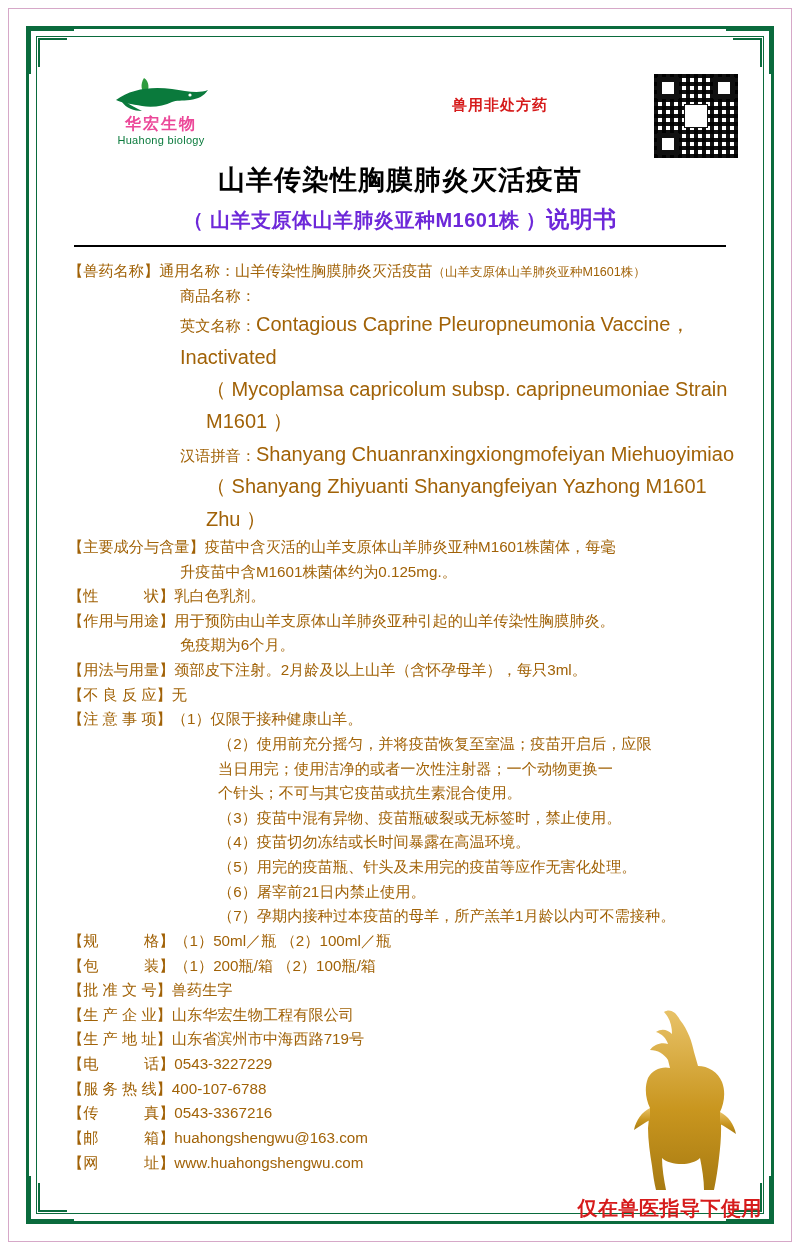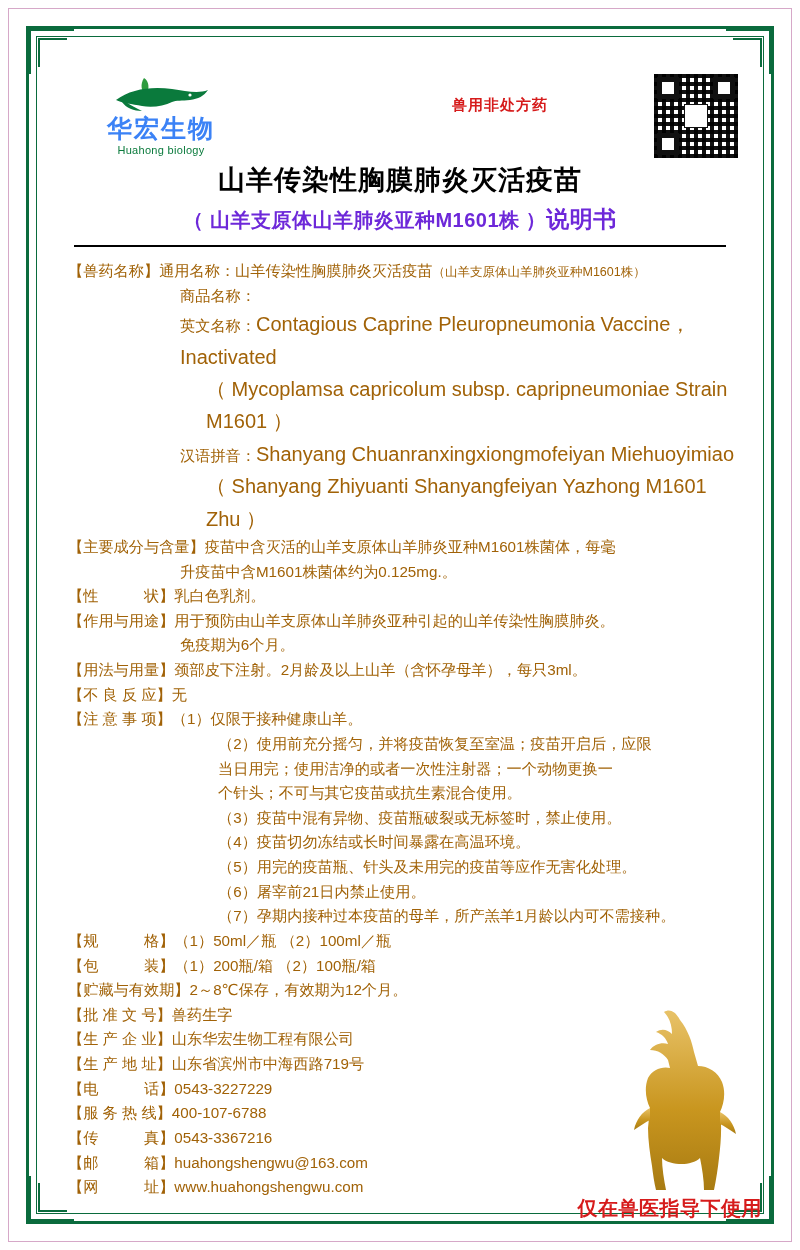--- a/index.html
+++ b/index.html
@@ -77,23 +77,23 @@
     left: 34px;
     top: 20px;
     width: 150px;
     text-align: center;
   }
   .logo-mark {
     position: relative;
     height: 42px;
   }
   .logo-name {
-    font-size: 25px;
-    font-weight: bold;
-    color: #3b82f6;
+    font-size: 16px;
+    font-weight: bold;
+    color: #ec4899;
     letter-spacing: 2px;
     margin-top: 1px;
     line-height: 1.1;
   }
   .logo-en {
     font-size: 11px;
     color: #0a7a3c;
     letter-spacing: 0.3px;
     margin-top: 1px;
   }
@@ -318,24 +318,20 @@
       <div class="row">
         <div class="lbl">【规　　　格】</div>
         <div class="val">（1）50ml／瓶 （2）100ml／瓶</div>
       </div>
 
       <div class="row">
         <div class="lbl">【包　　　装】</div>
         <div class="val">（1）200瓶/箱 （2）100瓶/箱</div>
       </div>
 
-      <div class="row">
-        <div class="lbl">【贮藏与有效期】</div>
-        <div class="val">2～8℃保存，有效期为12个月。</div>
-      </div>
 
       <div class="row">
         <div class="lbl">【批 准 文 号】</div>
         <div class="val">兽药生字</div>
       </div>
 
       <div class="row">
         <div class="lbl">【生 产 企 业】</div>
         <div class="val">山东华宏生物工程有限公司</div>
       </div>

